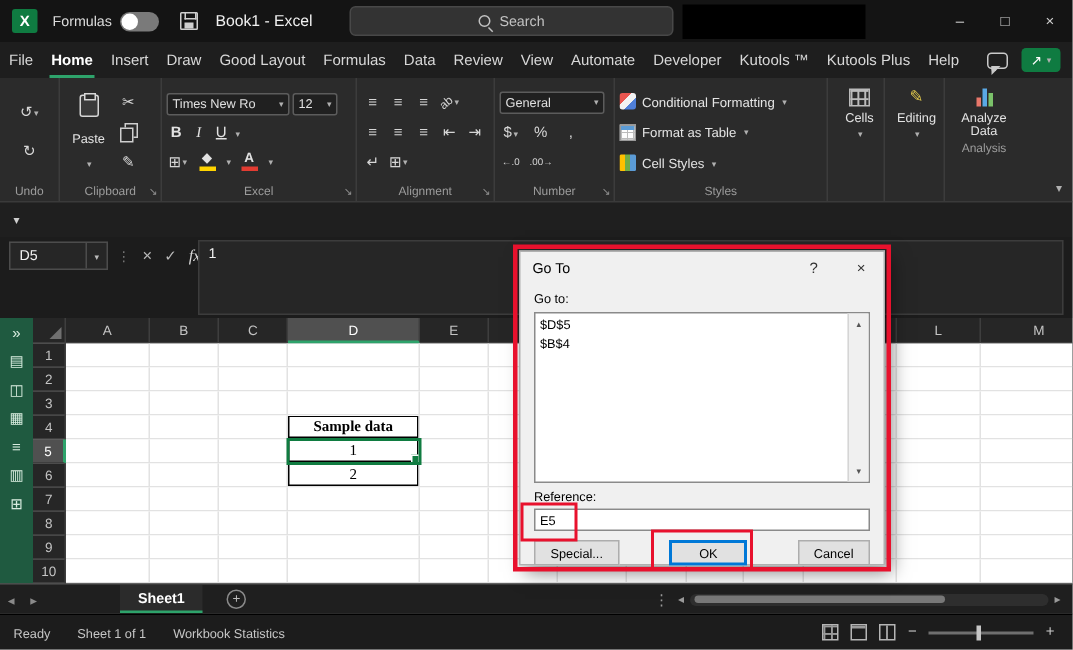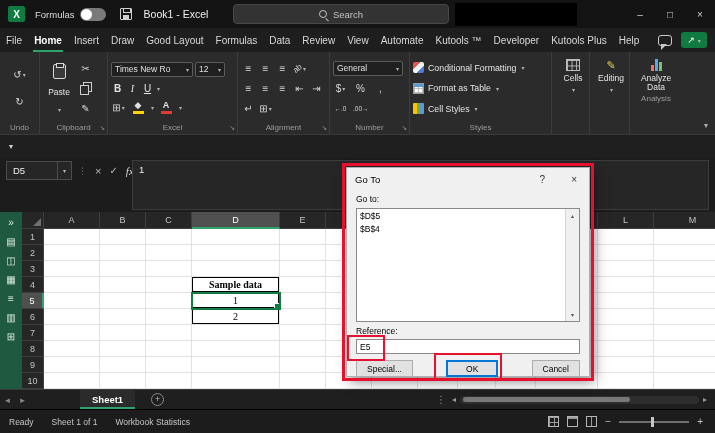--- a/index.html
+++ b/index.html
@@ -192,22 +192,22 @@
         <div class="rtab">File</div>
         <div class="rtab active">Home</div>
         <div class="rtab">Insert</div>
         <div class="rtab">Draw</div>
         <div class="rtab">Good Layout</div>
         <div class="rtab">Formulas</div>
         <div class="rtab">Data</div>
         <div class="rtab">Review</div>
         <div class="rtab">View</div>
         <div class="rtab">Automate</div>
+        <div class="rtab">Developer</div>
         <div class="rtab">Kutools ™</div>
-        <div class="rtab">Developer</div>
         <div class="rtab">Kutools Plus</div>
         <div class="rtab">Help</div>
       </div>
     <div class="tabrow-right">
       <span class="comment-icon"></span>
       <span class="share-chip">↗<span class="chev">▾</span></span>
     </div>
   </div>
 
   <div class="ribbon">

